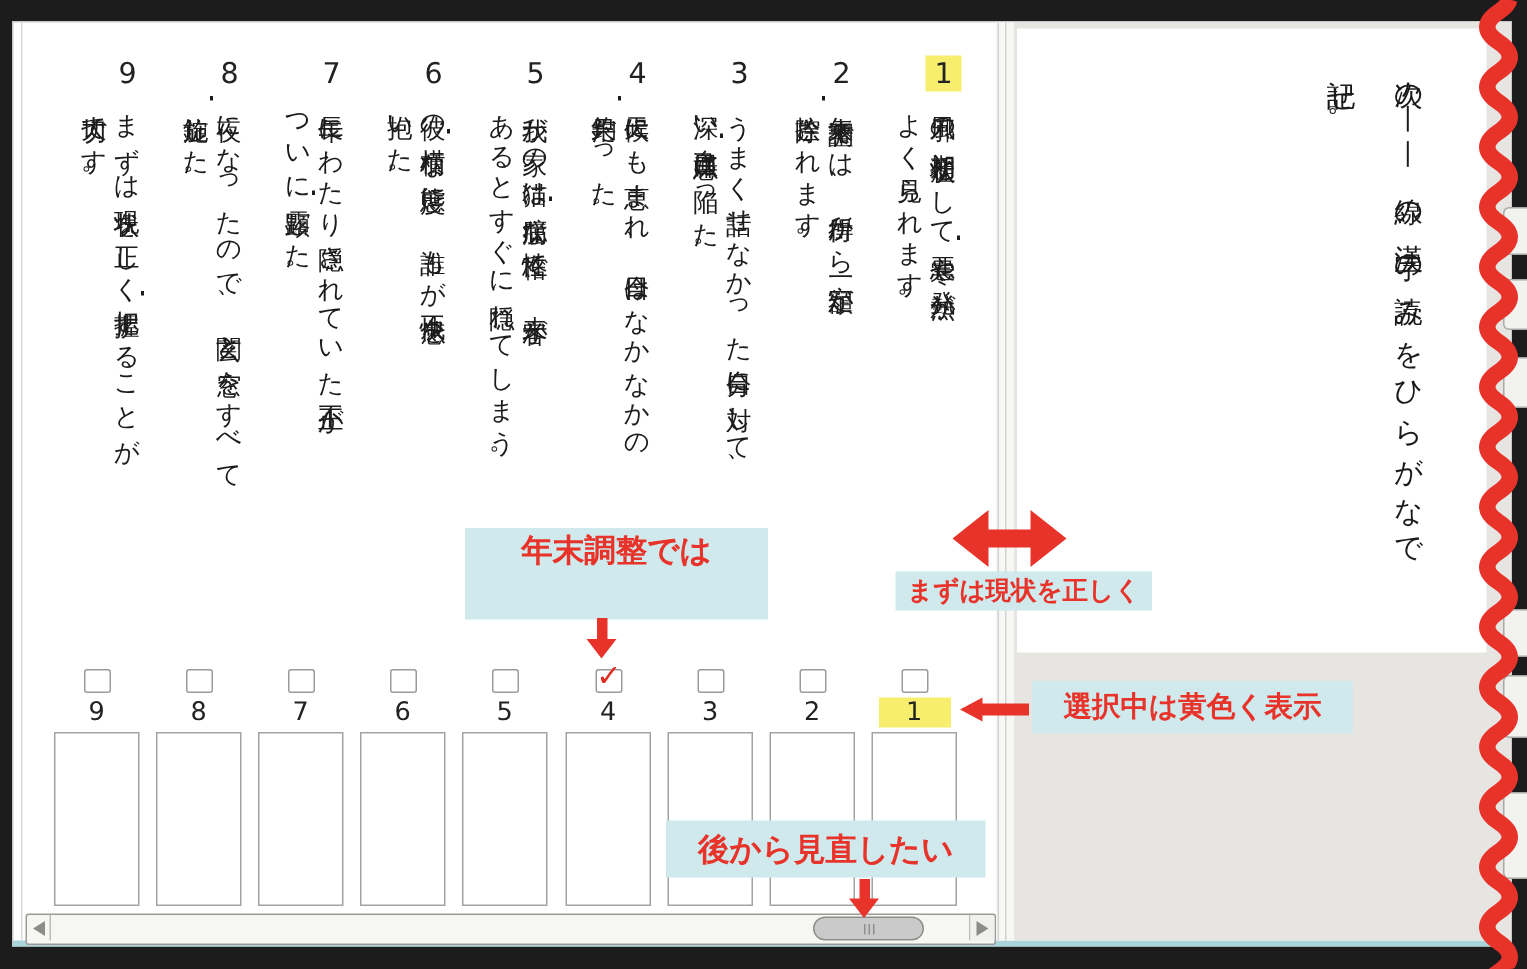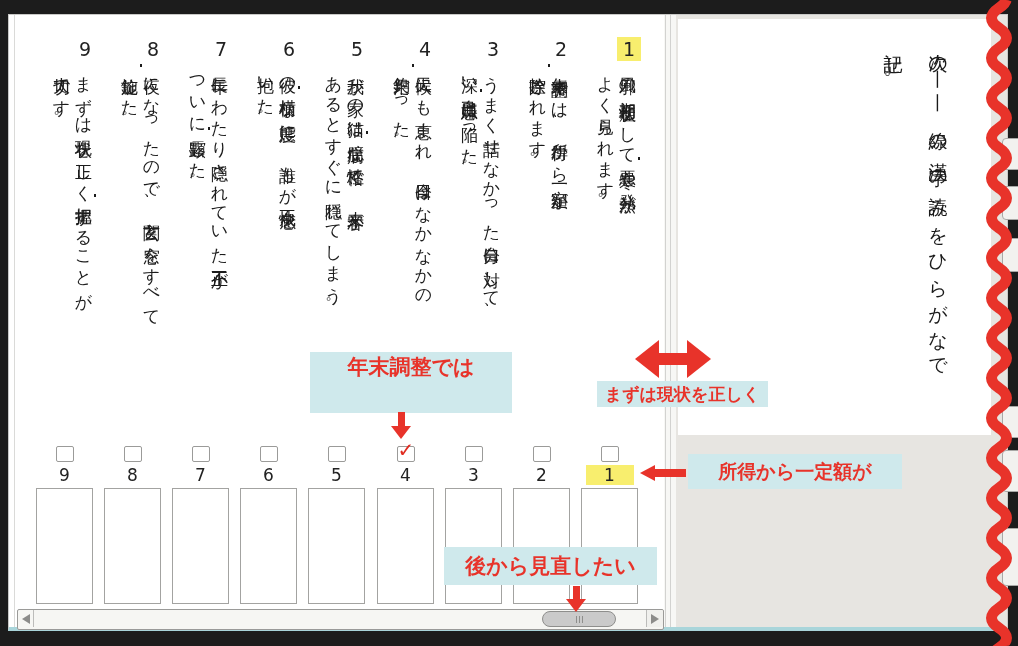--- a/index.html
+++ b/index.html
@@ -240,17 +240,17 @@
 
 <div class="ra resize">
   <div class="t-l"></div>
   <div class="bar"></div>
   <div class="t-r"></div>
 </div>
 <div class="note note-space">まずは現状を正しく</div>
 
 <div class="arrow-left-head"></div>
 <div class="arrow-left-shaft"></div>
-<div class="note note-selected">所得から一定額が</div>
+<div class="note note-selected">選択中は黄色く表示</div>
 
 <div class="note note-scroll">後から見直したい</div>
 <div class="ra shaft-v" style="left:573px;top:586px;height:14px"></div>
 <div class="ra head-down" style="left:566px;top:599px"></div>
 
 </body></html>

